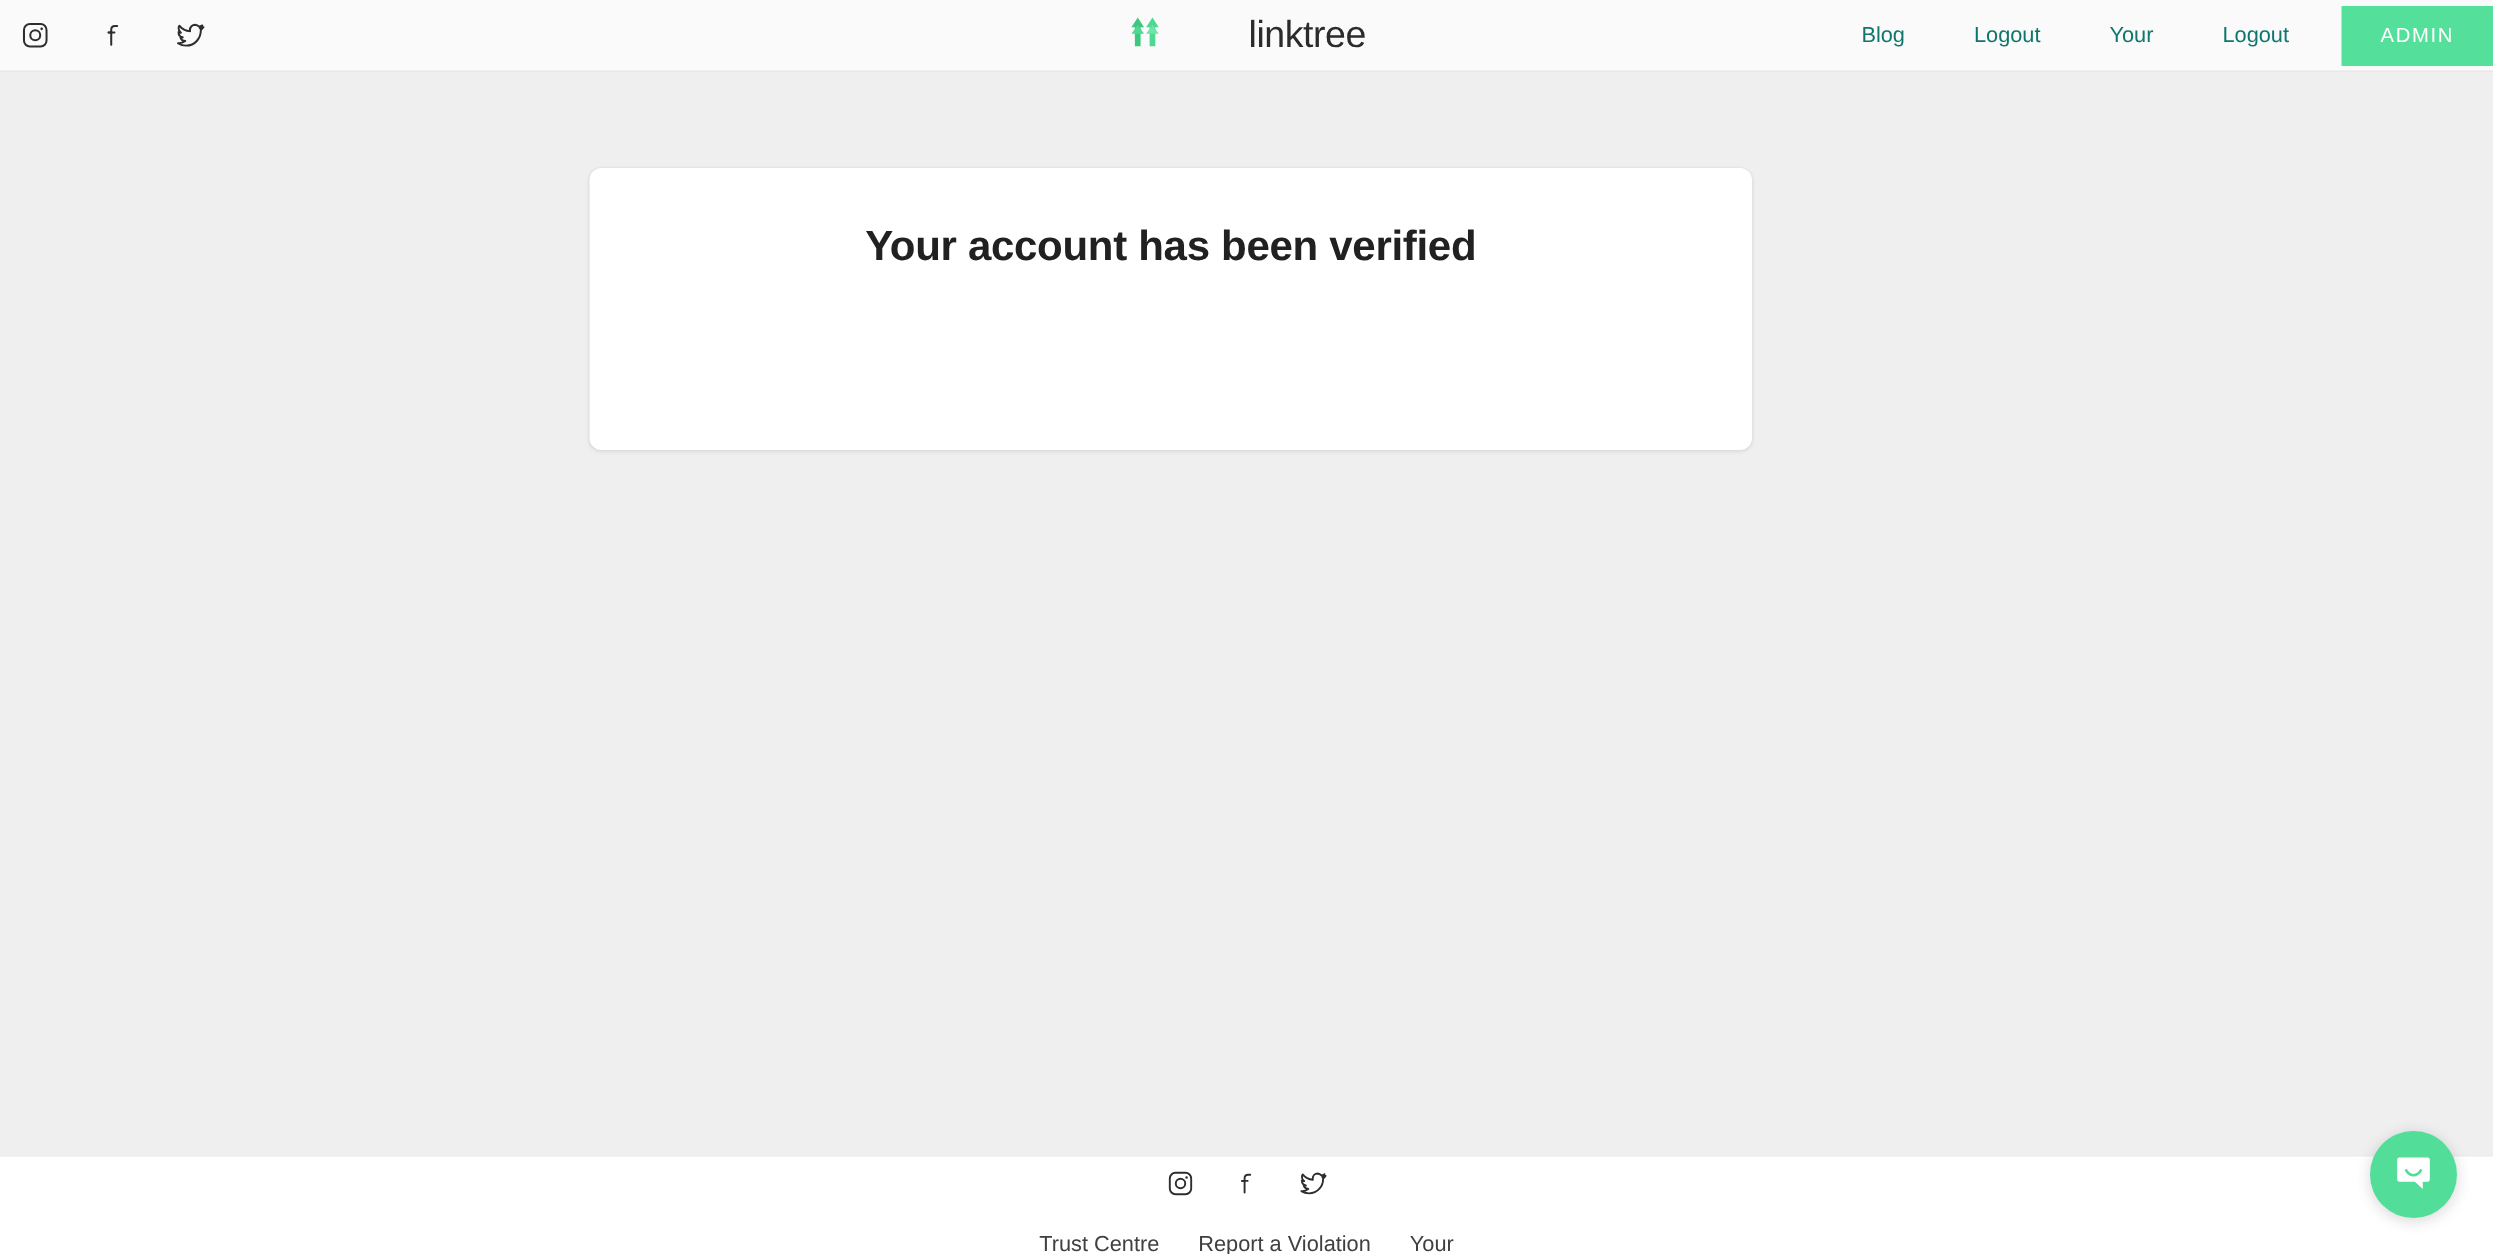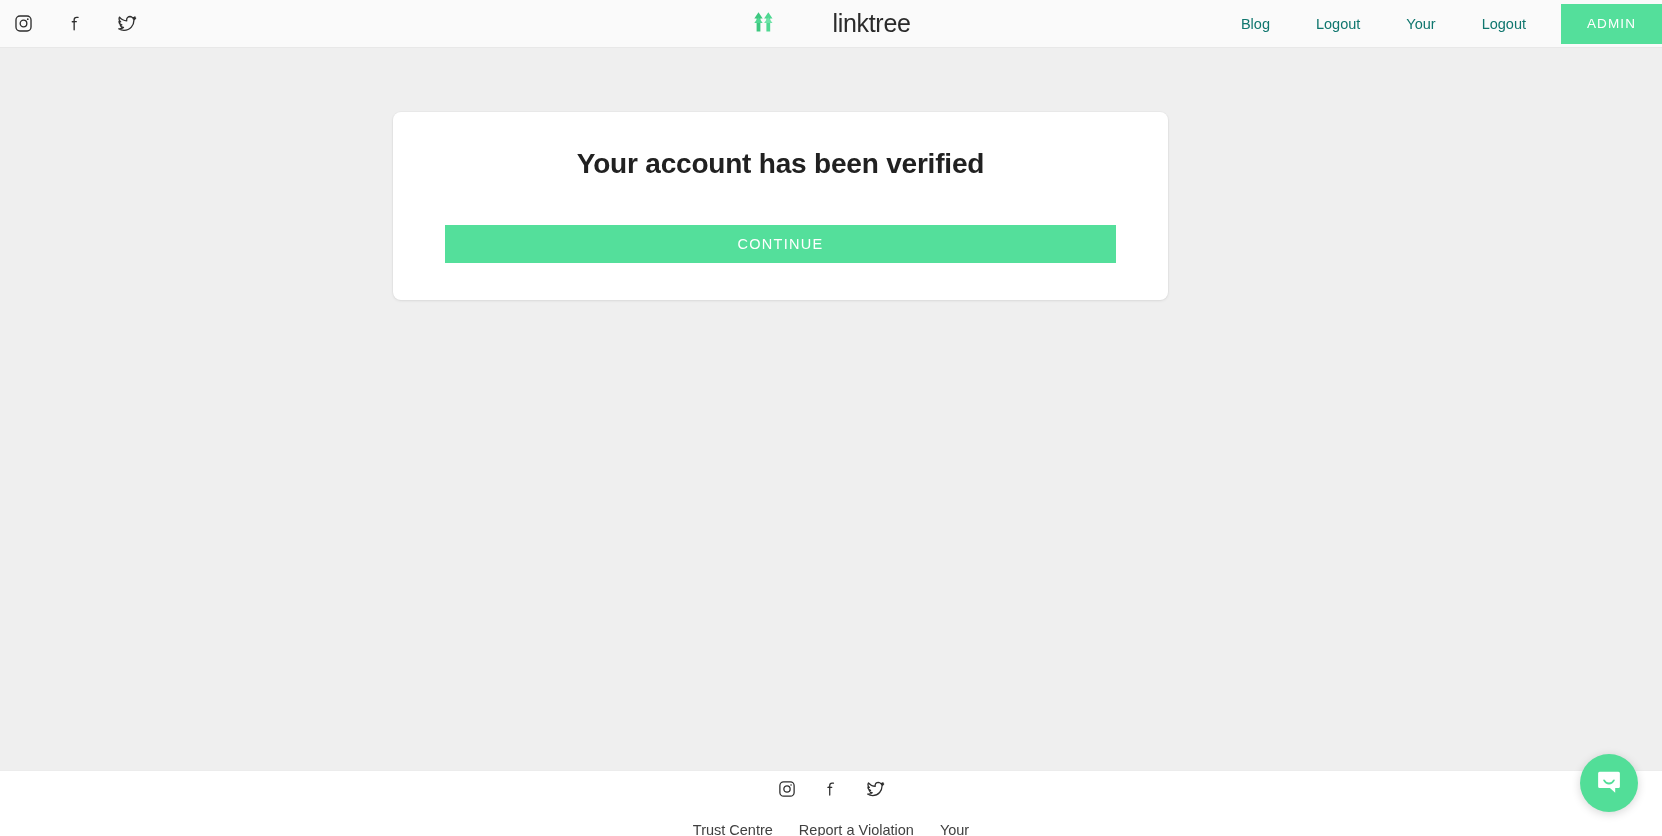--- a/index.html
+++ b/index.html
@@ -259,21 +259,20 @@
     <a class="nav-link" href="#">Your</a>
     <a class="nav-link" href="#">Logout</a>
     <button class="admin-btn">ADMIN</button>
   </nav>
 </header>
 
 <main class="main">
 
   <section class="card">
     <h1 class="card-title">Your account has been verified</h1>
-    <button class="continue-btn">CONTINUE</button>
   </section>
 
 </main>
 
 <footer class="footer">
 
   <div class="footer-social">
     <a class="social-link" href="#">
       <svg width="18" height="18" viewBox="0 0 24 24" fill="none" stroke="currentColor" stroke-width="1.7">
         <rect x="2.5" y="2.5" width="19" height="19" rx="5"></rect>

